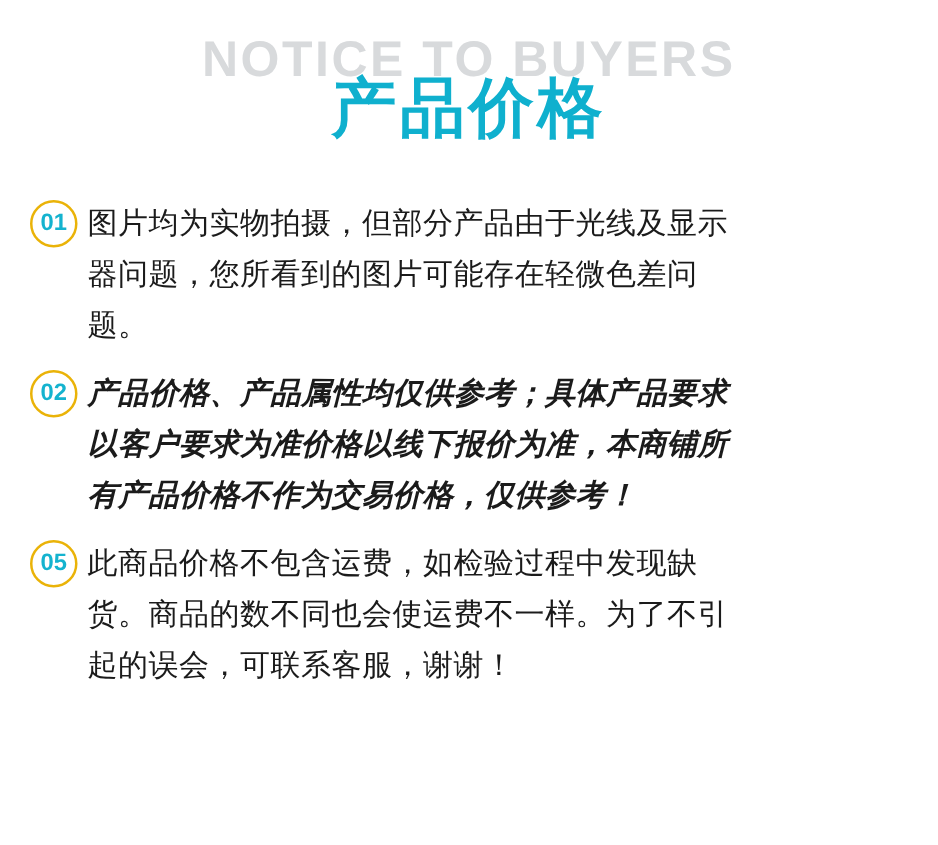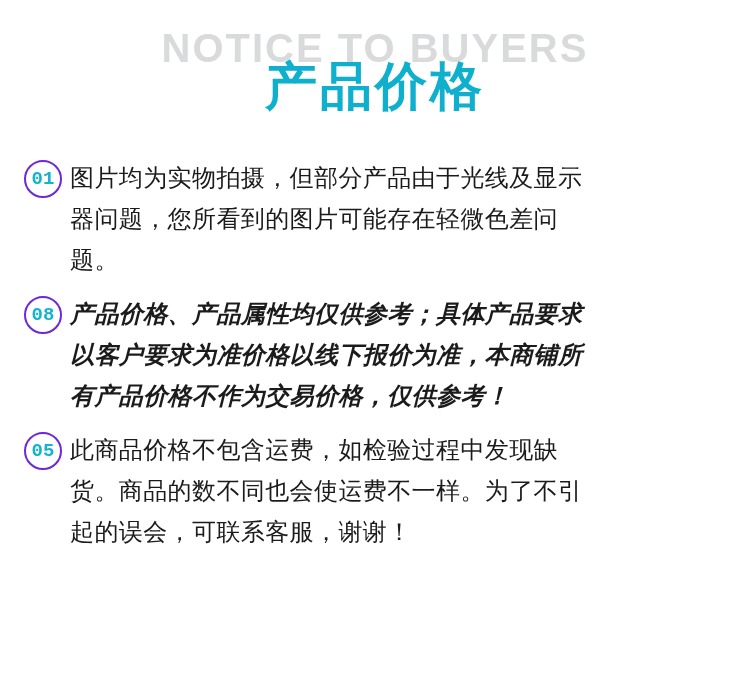--- a/index.html
+++ b/index.html
@@ -66,28 +66,28 @@
     padding-left: 48px;
     margin-bottom: 13px;
   }
   .num-badge {
     position: absolute;
     left: 2px;
     top: 2px;
     width: 38px;
     height: 38px;
     border-radius: 50%;
-    border: 2px solid #6d28d9;
+    border: 2px solid #eab308;
     color: #14b3cf;
     font-size: 19px;
     font-weight: bold;
     display: flex;
     align-items: center;
     justify-content: center;
-    font-family: Liberation Mono, monospace;
+    font-family: Liberation Sans, sans-serif;
     letter-spacing: 0px;
   }
   .notice-text {
     font-size: 24px;
     line-height: 41px;
     color: #1b1b1b;
     font-family: "DejaVu Sans", sans-serif;
     text-align: left;
     letter-spacing: 0.4px;
   }
@@ -107,21 +107,21 @@
   </div>
 
   <div class="notice-list">
 
     <div class="notice-item">
       <span class="num-badge">01</span>
       <div class="notice-text">图片均为实物拍摄，但部分产品由于光线及显示器问题，您所看到的图片可能存在轻微色差问题。</div>
     </div>
 
     <div class="notice-item italic">
-      <span class="num-badge">08</span>
+      <span class="num-badge">02</span>
       <div class="notice-text">产品价格、产品属性均仅供参考；具体产品要求以客户要求为准价格以线下报价为准，本商铺所有产品价格不作为交易价格，仅供参考！</div>
     </div>
 
     <div class="notice-item">
       <span class="num-badge">05</span>
       <div class="notice-text">此商品价格不包含运费，如检验过程中发现缺货。商品的数不同也会使运费不一样。为了不引起的误会，可联系客服，谢谢！</div>
     </div>
 
 
   </div>

